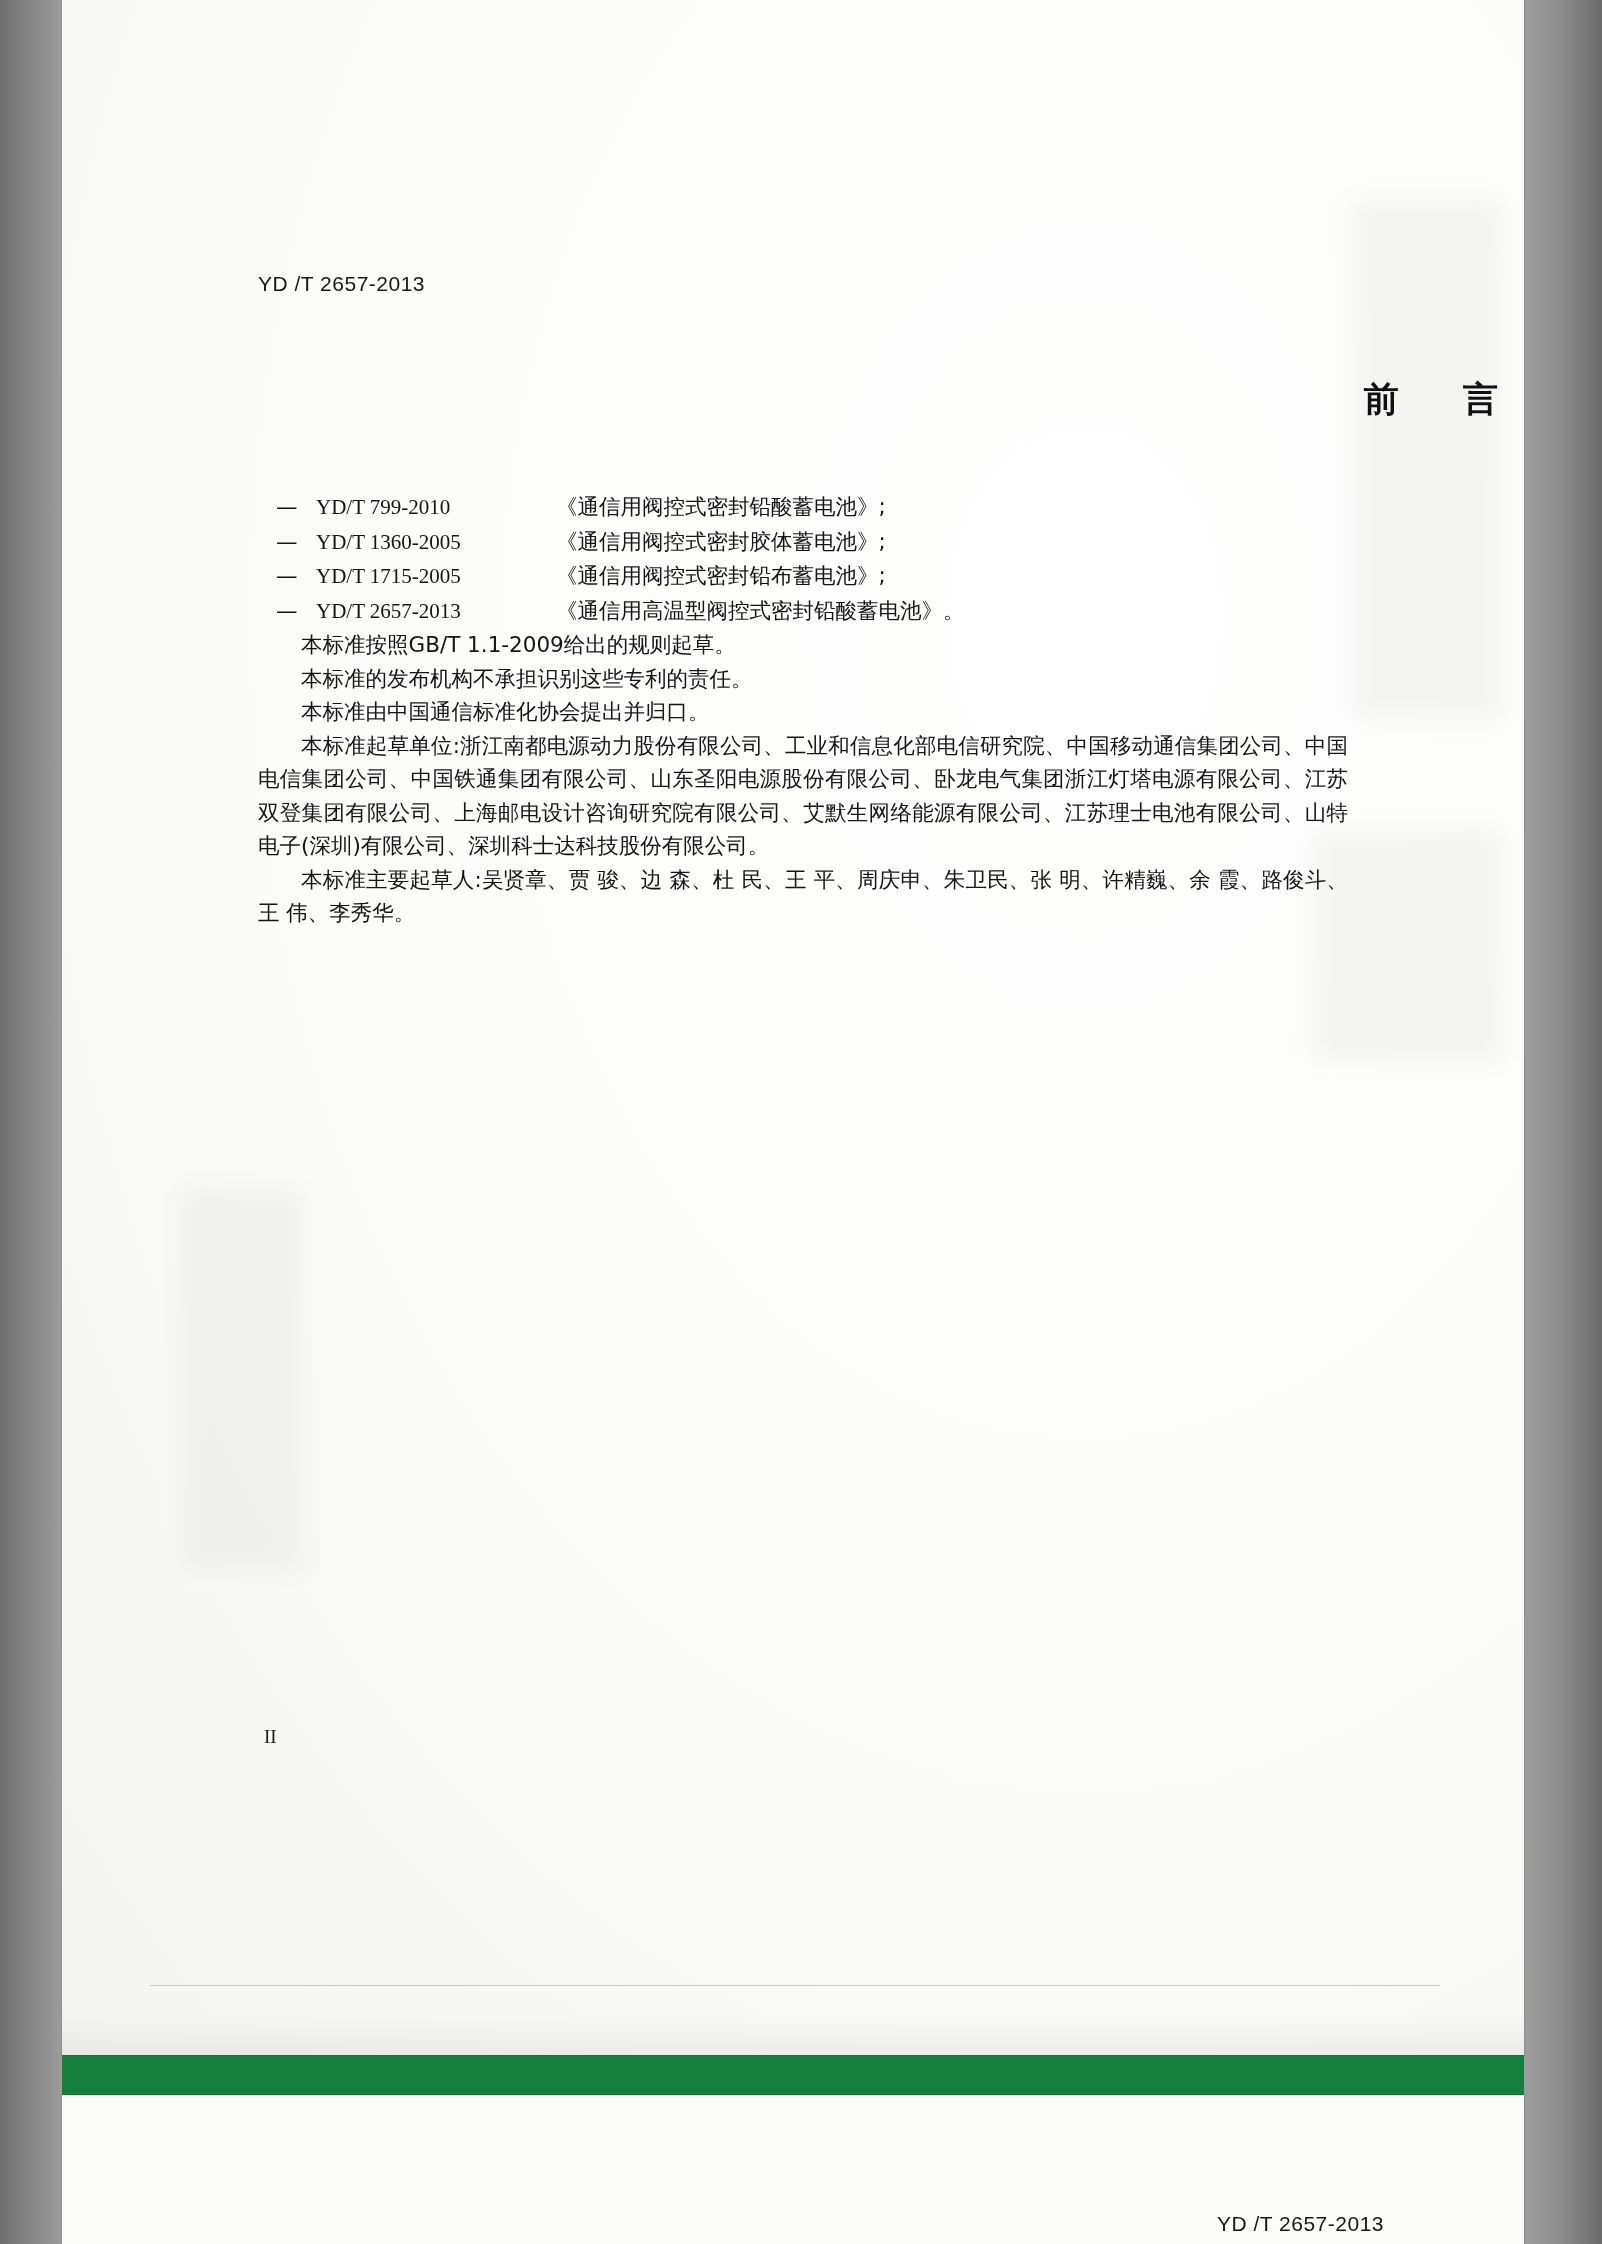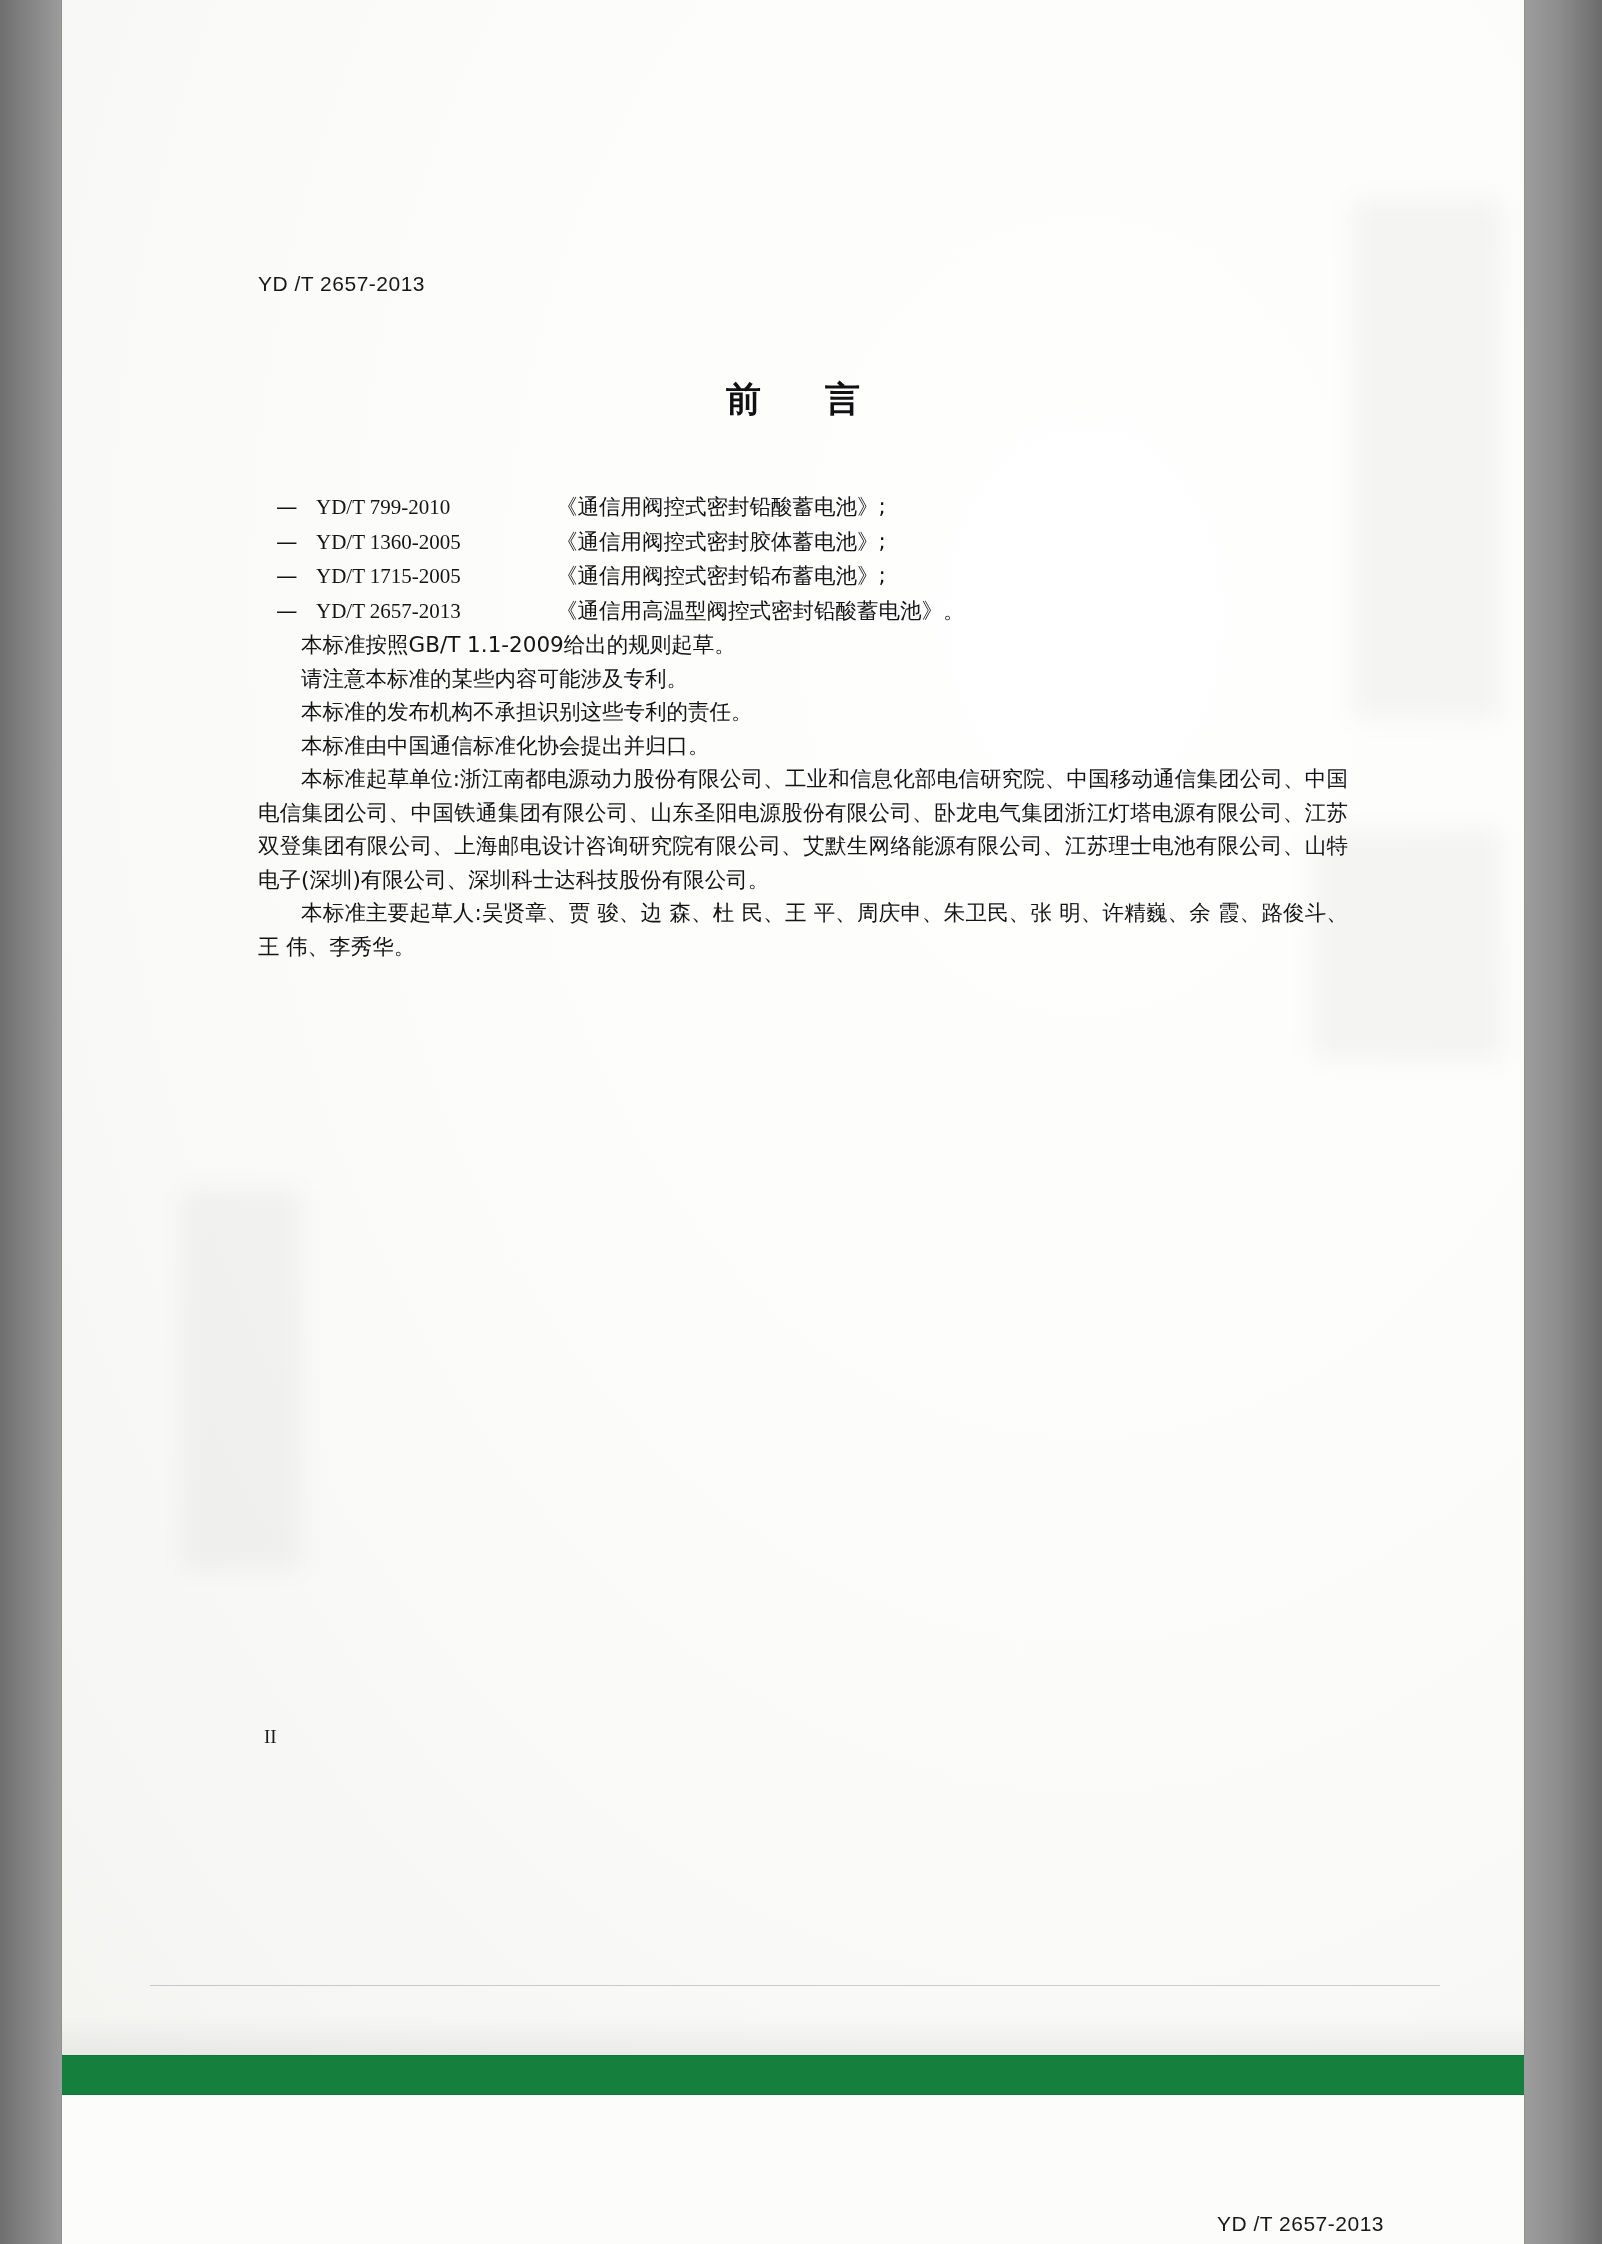--- a/index.html
+++ b/index.html
@@ -80,21 +80,21 @@
     font-family: "Liberation Sans", sans-serif;
     font-size: 21px;
     letter-spacing: 0.5px;
     color: #17171a;
   }
 
   .doc-title {
     position: absolute;
     left: 0; right: 0;
     top: 376px;
-    text-align: center;
+    text-align: right;
     font-family: "DejaVu Sans", sans-serif;
     font-size: 35px;
     font-weight: bold;
     letter-spacing: 26px;
     color: #111114;
     text-indent: 26px;
   }
 
   .body-block {
     position: absolute;
@@ -200,21 +200,20 @@
           <span class="dash">—</span><span class="std-id">YD/T 1360-2005</span><span class="book">《通信用阀控式密封胶体蓄电池》;</span>
         </p>
         <p class="list-line">
           <span class="dash">—</span><span class="std-id">YD/T 1715-2005</span><span class="book">《通信用阀控式密封铅布蓄电池》;</span>
         </p>
         <p class="list-line">
           <span class="dash">—</span><span class="std-id">YD/T 2657-2013</span><span class="book">《通信用高温型阀控式密封铅酸蓄电池》。</span>
         </p>
 
         <p class="indent">本标准按照GB/T 1.1-2009给出的规则起草。</p>
-        <p class="indent">请注意本标准的某些内容可能涉及专利。</p>
         <p class="indent">本标准的发布机构不承担识别这些专利的责任。</p>
         <p class="indent">本标准由中国通信标准化协会提出并归口。</p>
 
         <p class="indent">本标准起草单位:浙江南都电源动力股份有限公司、工业和信息化部电信研究院、中国移动通信集团公司、中国电信集团公司、中国铁通集团有限公司、山东圣阳电源股份有限公司、卧龙电气集团浙江灯塔电源有限公司、江苏双登集团有限公司、上海邮电设计咨询研究院有限公司、艾默生网络能源有限公司、江苏理士电池有限公司、山特电子(深圳)有限公司、深圳科士达科技股份有限公司。</p>
 
         <p class="indent gap-top">本标准主要起草人:吴贤章、贾 骏、边 森、杜 民、王 平、周庆申、朱卫民、张 明、许精巍、余 霞、路俊斗、王 伟、李秀华。</p>
 
       </div>
 
       <div class="page-number">II</div>

